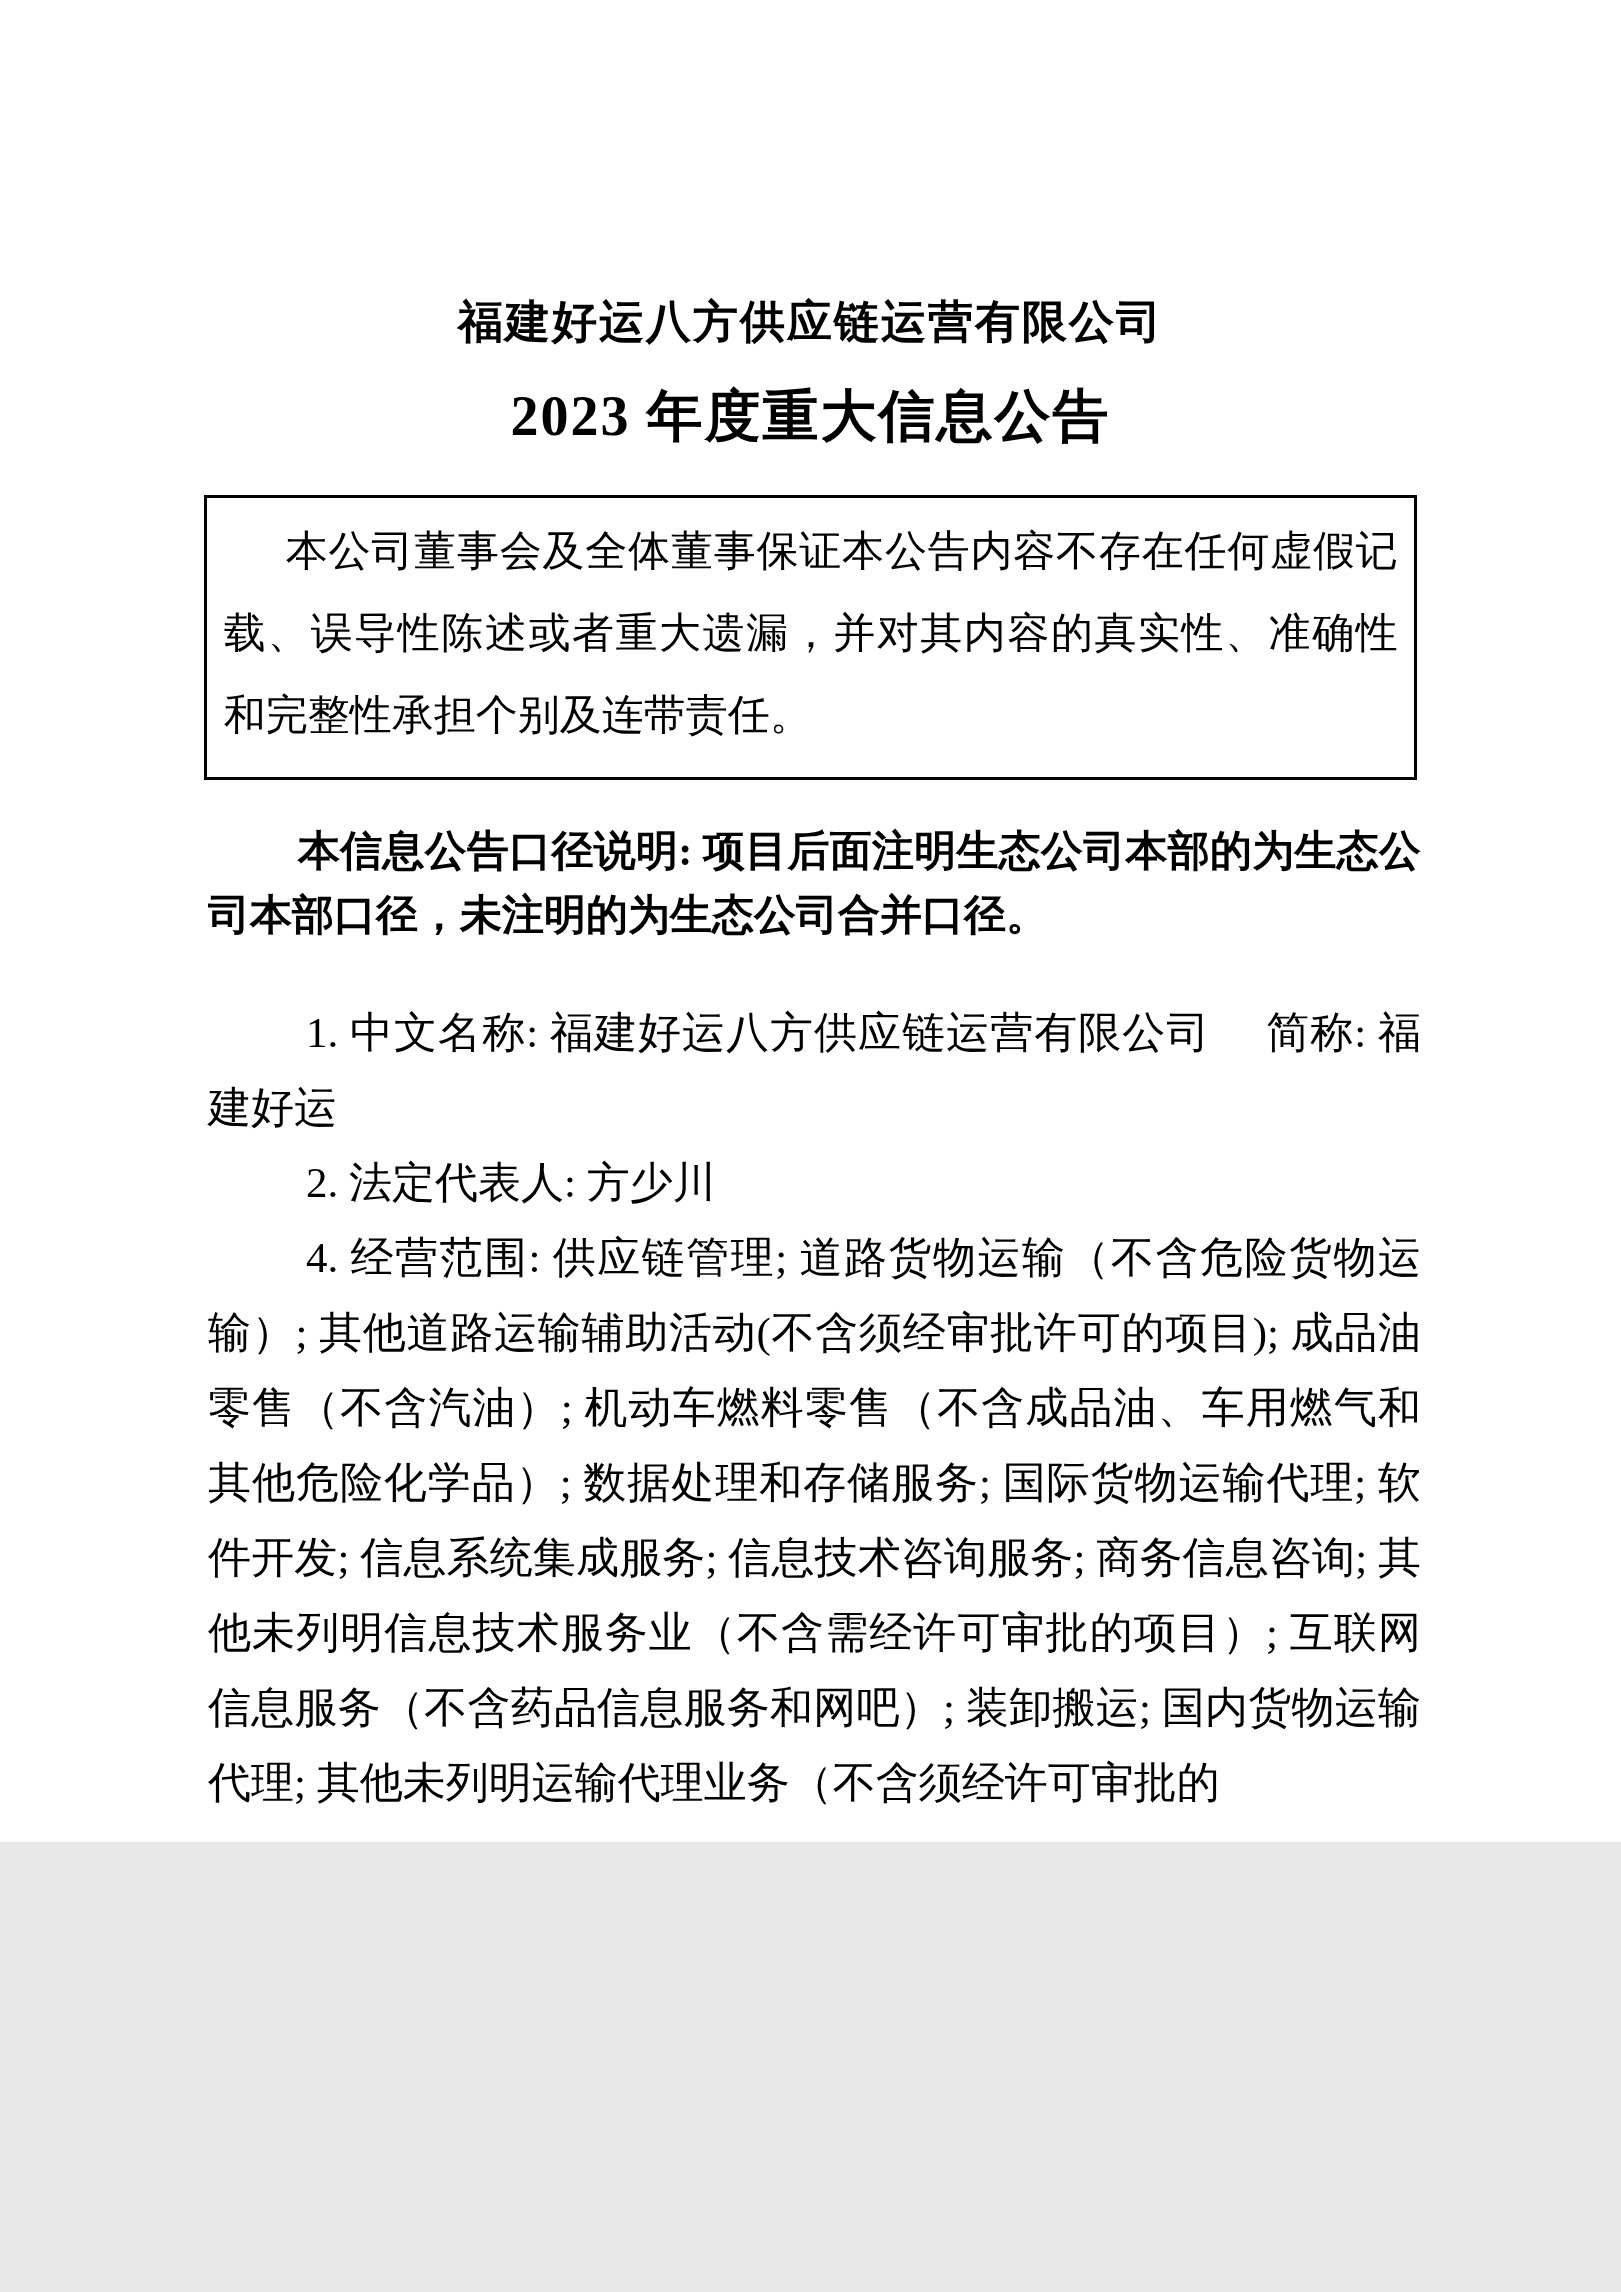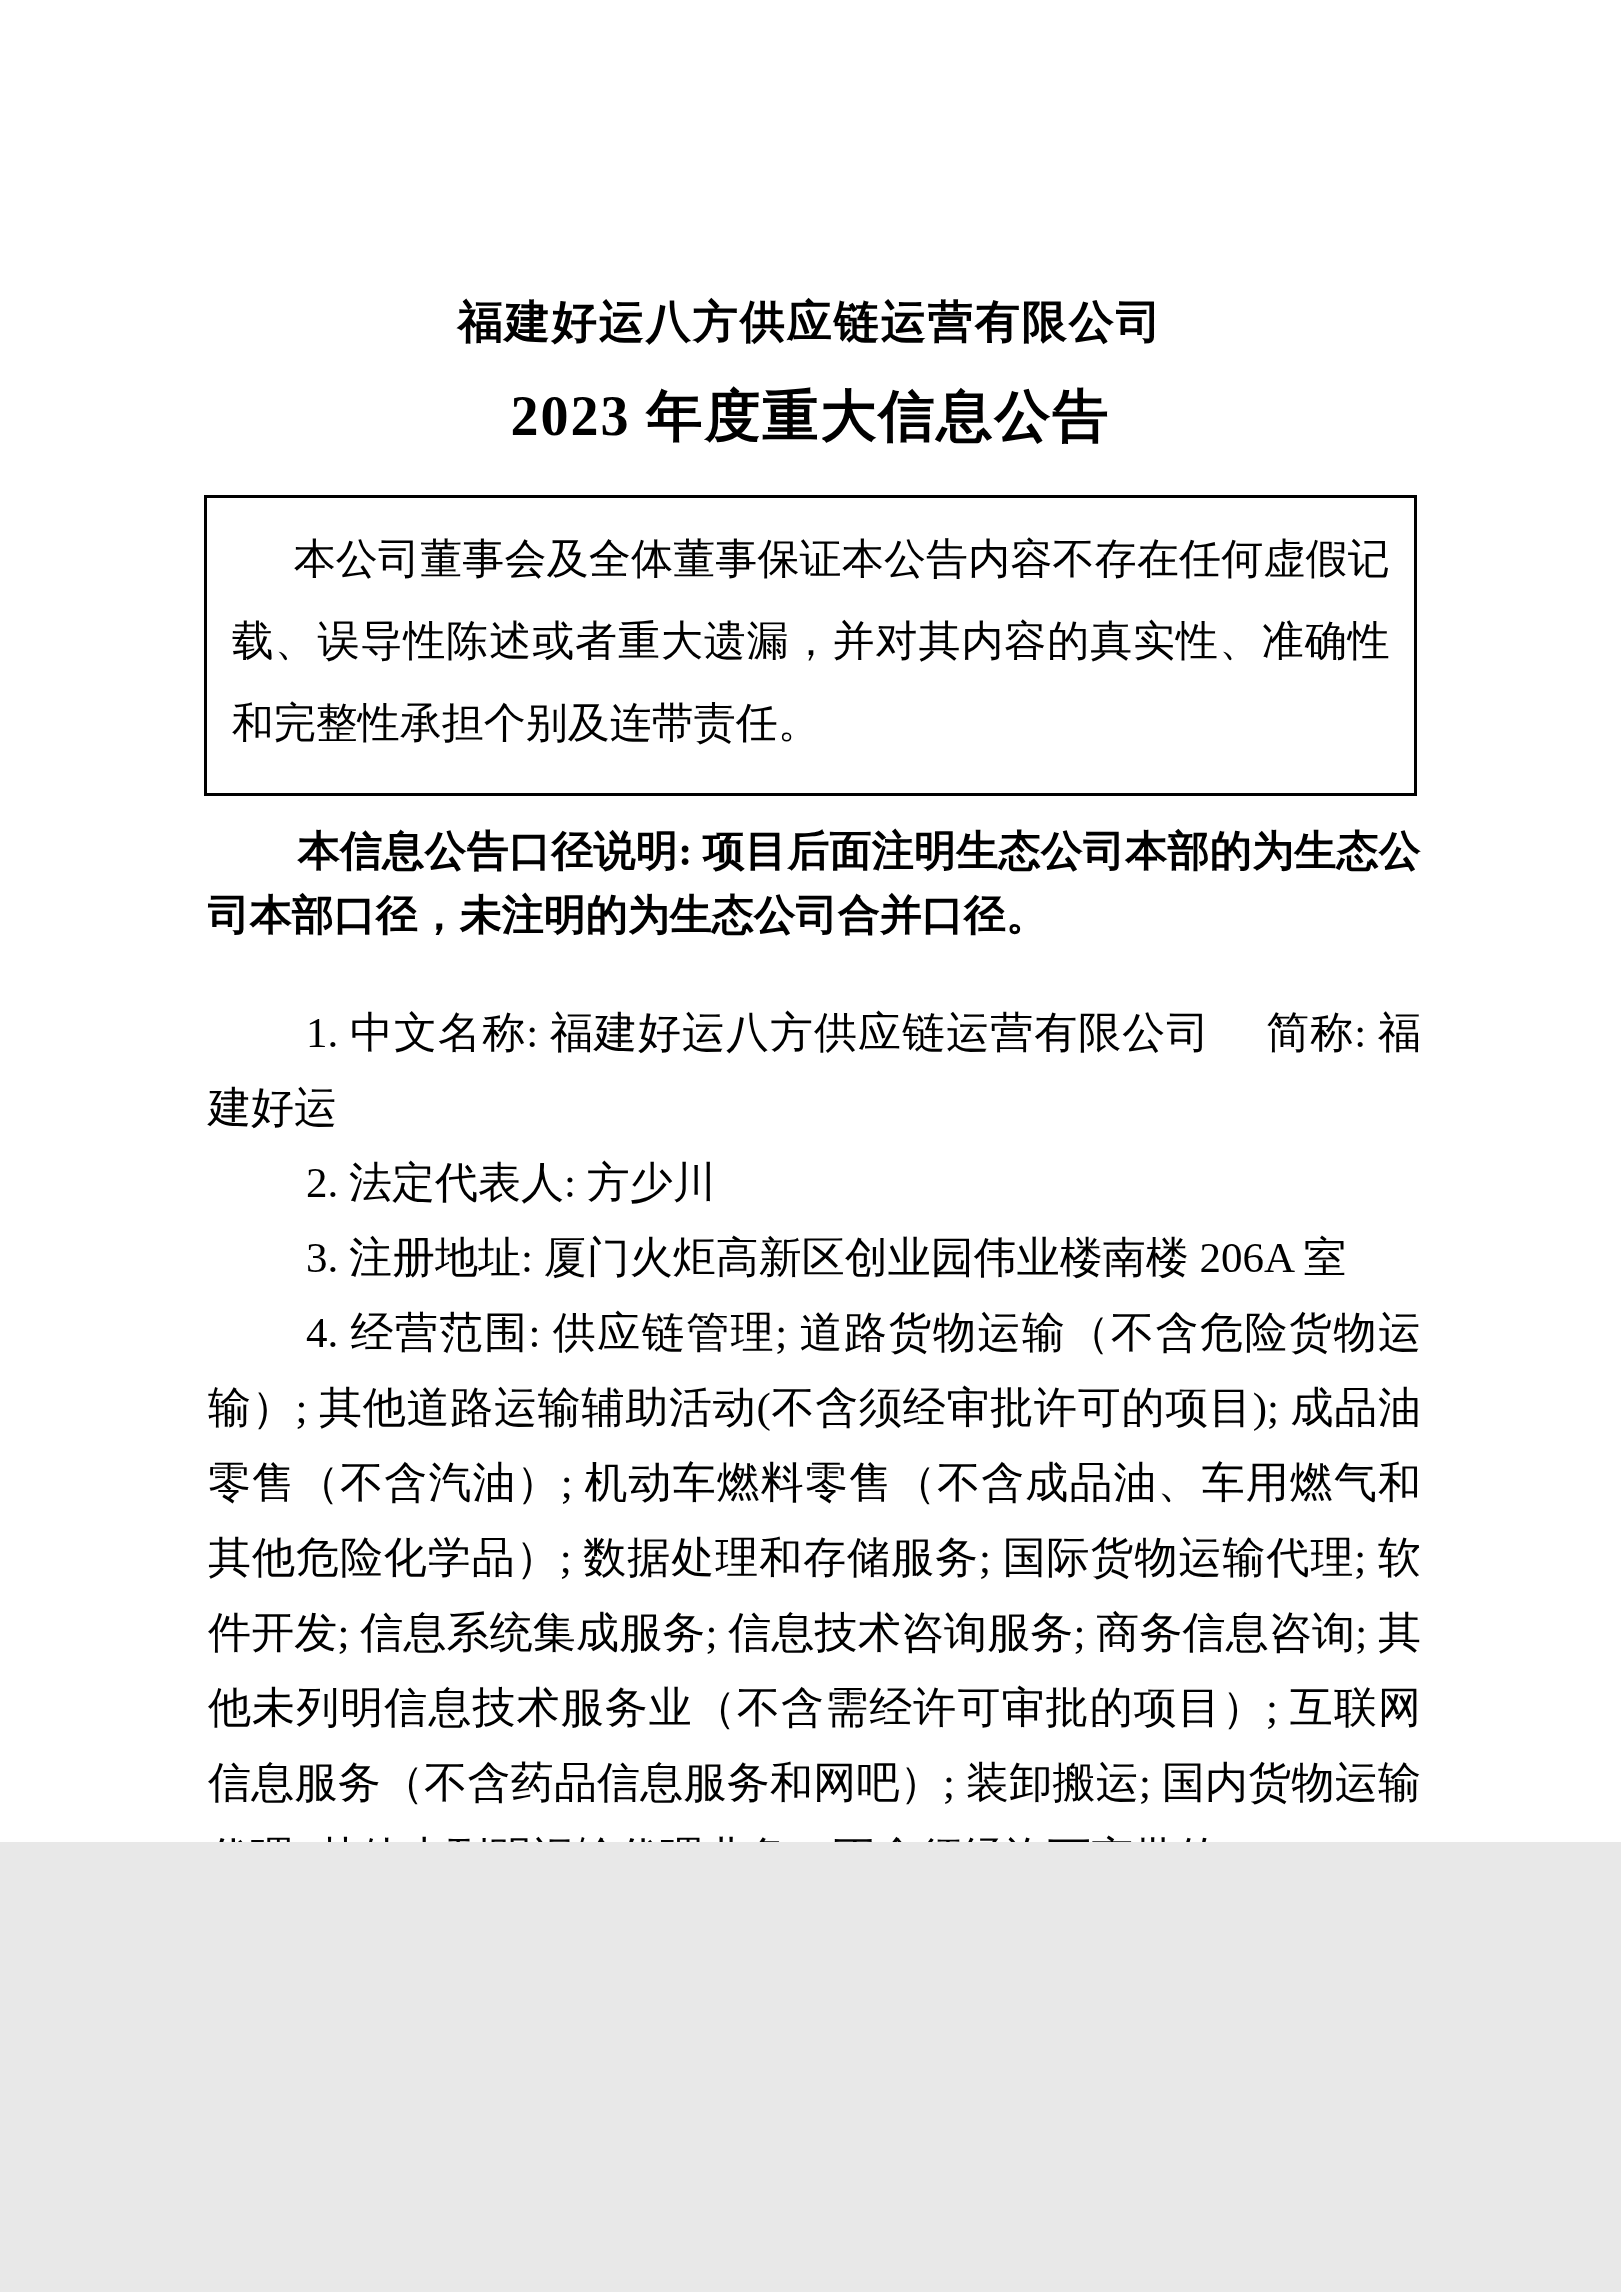--- a/index.html
+++ b/index.html
@@ -39,21 +39,21 @@
   .disclaimer-box {
     position: absolute;
     top: 495px;
     left: 204px;
     width: 1182px;
     border: 3.9px solid #000000;
     padding: 7.8px 12.7px 17.6px 12.7px;
     box-sizing: content-box;
   }
   .disclaimer-box p {
-    margin: 12px;
+    margin: 4px;
     font-size: 42px;
     line-height: 82px;
     text-align: justify;
     text-indent: 62px;
   }
   .caliber-note {
     position: absolute;
     top: 819px;
     left: 208px;
     width: 1213px;
@@ -99,19 +99,18 @@
   </div>
 
   <p class="caliber-note">本信息公告口径说明: 项目后面注明生态公司本部的为生态公司本部口径，未注明的为生态公司合并口径。</p>
 
   <div class="body-flow">
 
     <p class="item">1. 中文名称: 福建好运八方供应链运营有限公司　 简称: 福建好运</p>
 
     <p class="item">2. 法定代表人: 方少川</p>
 
-    <p class="item">3. 注册地址: 厦门火炬高新区创业园伟业楼南楼 206A 室</p>
 
     <p class="item">4. 经营范围: 供应链管理; 道路货物运输（不含危险货物运输）; 其他道路运输辅助活动(不含须经审批许可的项目); 成品油零售（不含汽油）; 机动车燃料零售（不含成品油、车用燃气和其他危险化学品）; 数据处理和存储服务; 国际货物运输代理; 软件开发; 信息系统集成服务; 信息技术咨询服务; 商务信息咨询; 其他未列明信息技术服务业（不含需经许可审批的项目）; 互联网信息服务（不含药品信息服务和网吧）; 装卸搬运; 国内货物运输代理; 其他未列明运输代理业务（不含须经许可审批的</p>
   </div>
 
 </div>
 
 
 </body></html>

